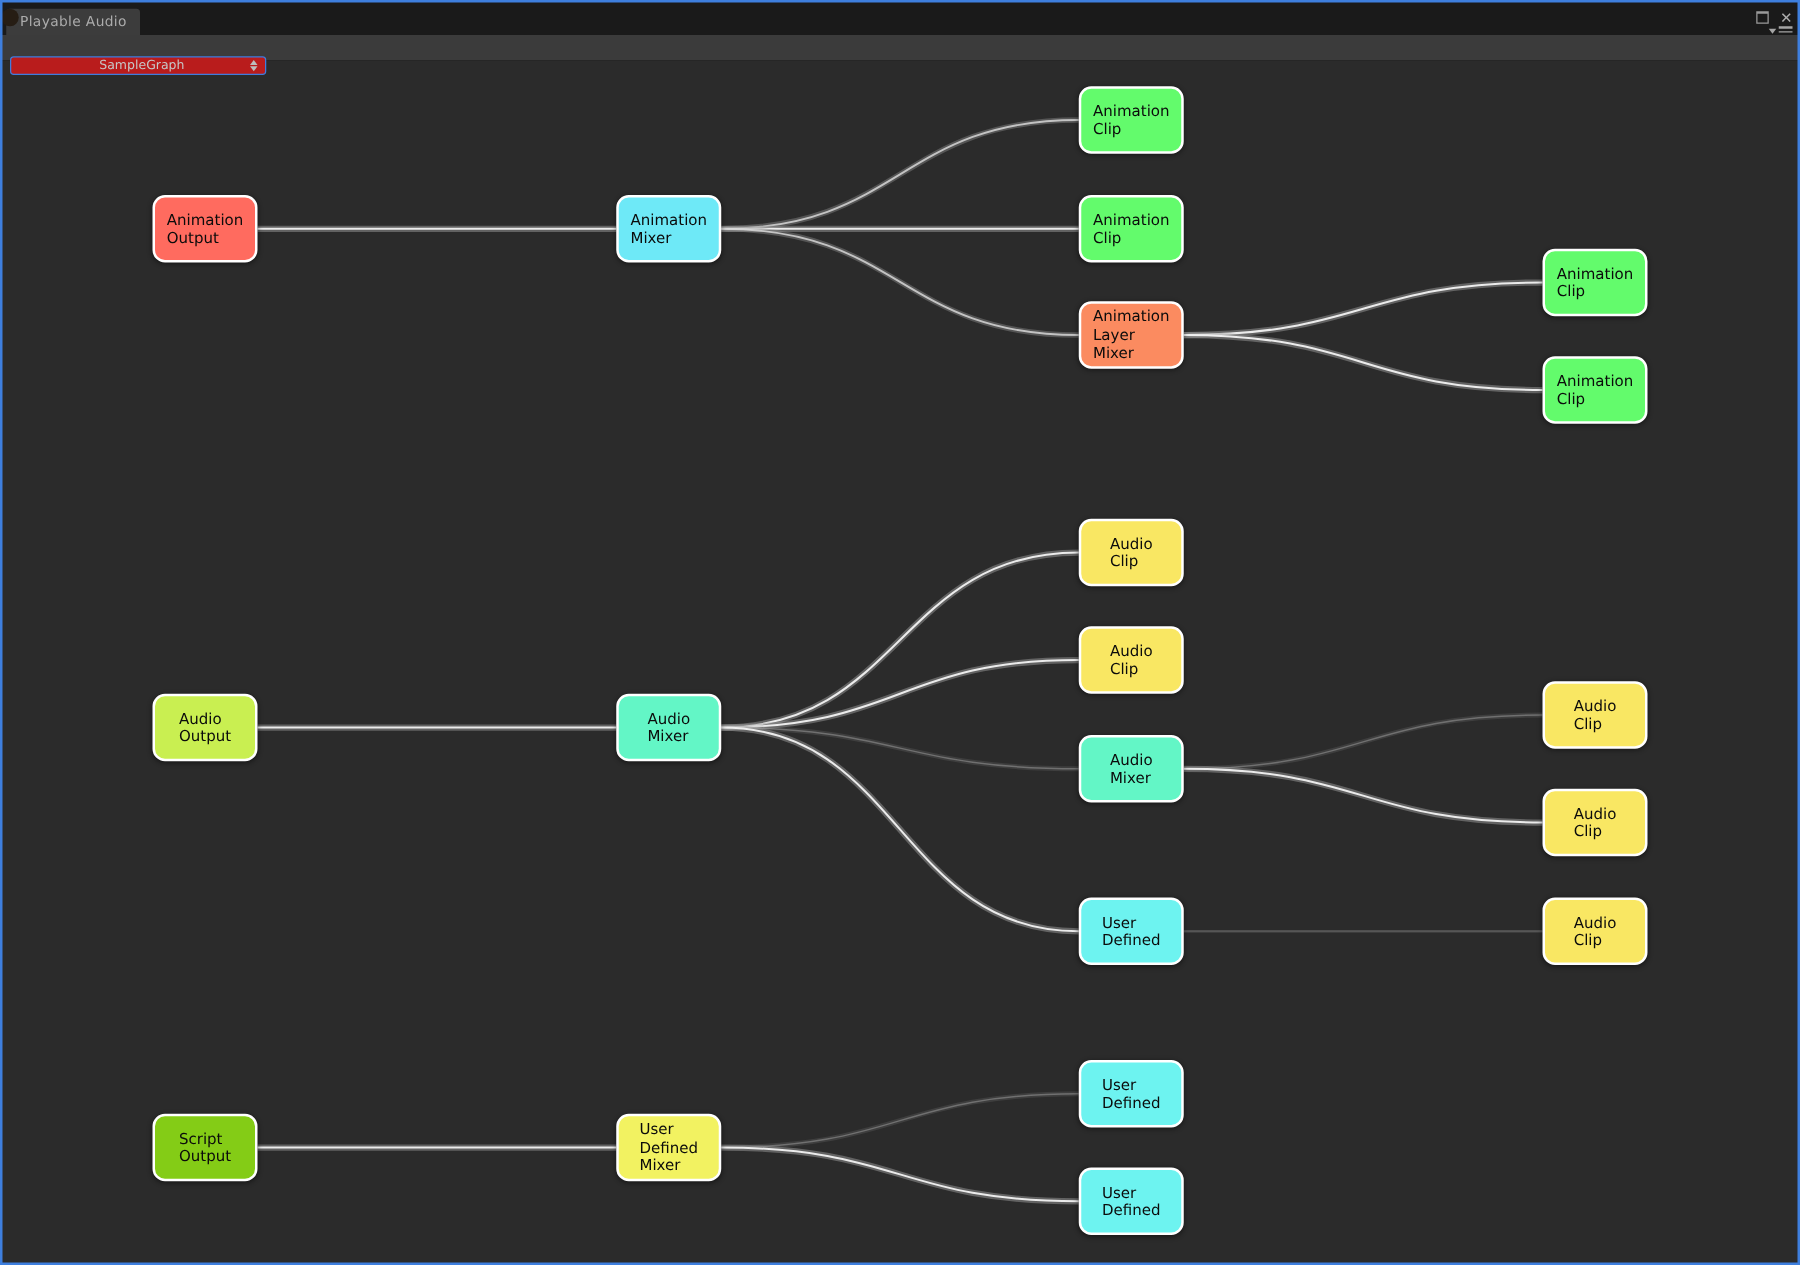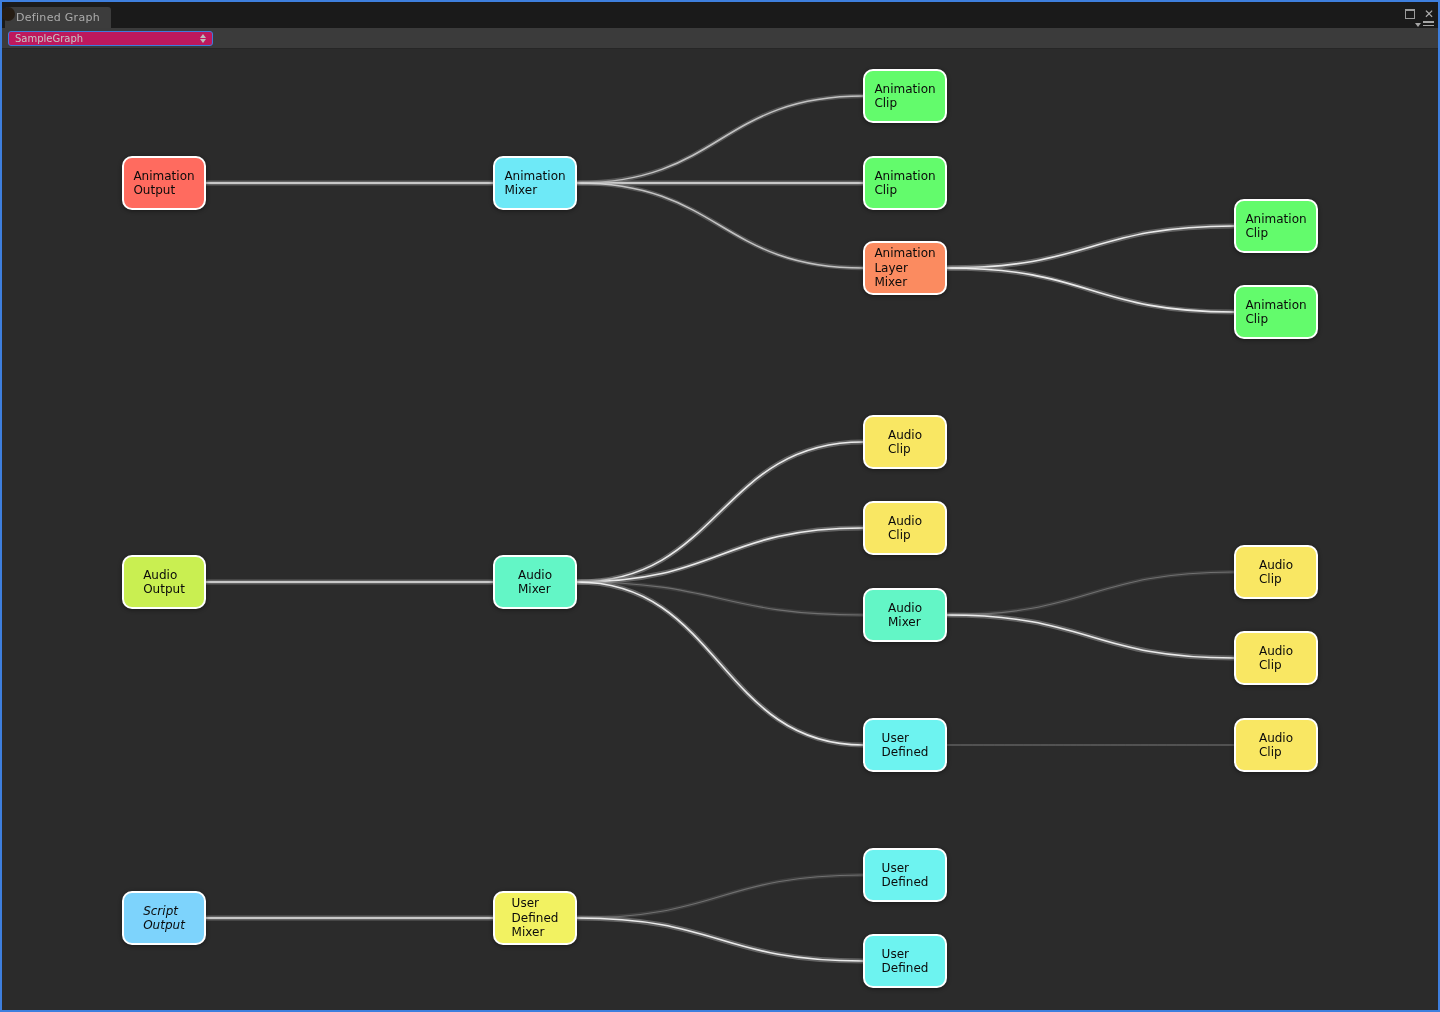--- a/index.html
+++ b/index.html
@@ -18,23 +18,23 @@
   .win-controls{position:absolute;right:6px;top:8px;z-index:6;display:flex;align-items:center;gap:9px;}
   .restore-box{width:8px;height:7px;border:1px solid #9A9A9A;border-top:2px solid #9A9A9A;}
   .close-x{color:#ADADAD;font-size:12px;line-height:12px;}
   .menu-btn{position:absolute;right:6px;top:21px;z-index:6;display:flex;align-items:center;gap:2px;}
   .caret-down{width:0;height:0;border-left:3px solid transparent;border-right:3px solid transparent;
        border-top:4px solid #A5A5A5;}
   .burger{display:flex;flex-direction:column;gap:2px;}
   .burger div{width:11px;height:1.5px;background:#A5A5A5;}
   .toolbar{position:absolute;left:0;top:28px;width:100%;height:20px;background:#3B3B3B;
        border-bottom:1px solid #262626;z-index:5;}
-  .dropdown{position:absolute;left:8px;top:3px;width:197px;height:13px;background:#be185d;
+  .dropdown{position:absolute;left:8px;top:17px;width:197px;height:13px;background:#b91c1c;
        border:1px solid #3F7CDE;border-radius:3px;color:#C6C6C6;font-size:10px;line-height:13px;
-       padding-left:6px;box-sizing:content-box;}
+       padding-left:6px;box-sizing:content-box;text-align:center;}
   .dd-arrows{position:absolute;right:6px;top:2px;display:flex;flex-direction:column;align-items:center;gap:1px;}
   .dd-arrows .up{width:0;height:0;border-left:3px solid transparent;border-right:3px solid transparent;
        border-bottom:4px solid #BDBDBD;}
   .dd-arrows .down{width:0;height:0;border-left:3px solid transparent;border-right:3px solid transparent;
        border-top:4px solid #BDBDBD;}
   
   #edges{position:absolute;left:0;top:0;width:1440px;height:1012px;z-index:1;}
   #edges path{fill:none;stroke-linecap:butt;}
   .edge-halo.bright{stroke:#9A9A9A;stroke-width:5;opacity:.50;}
   .edge-core.bright{stroke:#F2F2F2;stroke-width:1.6;opacity:.95;}
@@ -117,33 +117,33 @@
     <div class="node" style="left: 863px; top: 588px; width: 84px; height: 54px; background: rgb(99, 246, 198);">Audio
 Mixer</div>
     <div class="node" style="left: 863px; top: 718px; width: 84px; height: 54px; background: rgb(109, 243, 240);">User
 Defined</div>
     <div class="node" style="left: 1234px; top: 545px; width: 84px; height: 54px; background: rgb(249, 231, 99);">Audio
 Clip</div>
     <div class="node" style="left: 1234px; top: 631px; width: 84px; height: 54px; background: rgb(249, 231, 99);">Audio
 Clip</div>
     <div class="node" style="left: 1234px; top: 718px; width: 84px; height: 54px; background: rgb(249, 231, 99);">Audio
 Clip</div>
-    <div class="node" style="left: 122px; top: 891px; width: 84px; height: 54px; background: #7dd3fc; font-style: italic;">Script
+    <div class="node" style="left: 122px; top: 891px; width: 84px; height: 54px; background: #84cc16;">Script
 Output</div>
     <div class="node" style="left: 493px; top: 891px; width: 84px; height: 54px; background: rgb(242, 242, 97);">User
 Defined
 Mixer</div>
     <div class="node" style="left: 863px; top: 848px; width: 84px; height: 54px; background: rgb(109, 243, 240);">User
 Defined</div>
     <div class="node" style="left: 863px; top: 934px; width: 84px; height: 54px; background: rgb(109, 243, 240);">User
 Defined</div>
   </div>
 
 <div class="tabbar">
-  <div class="tab">Defined Graph</div>
+  <div class="tab">Playable Audio</div>
   <div class="win-controls">
     <div class="restore-box"></div>
     <div class="close-x">✕</div>
   </div>
   <div class="menu-btn">
     <div class="caret-down"></div>
     <div class="burger">
       <div></div>
         <div></div>
         <div></div>

